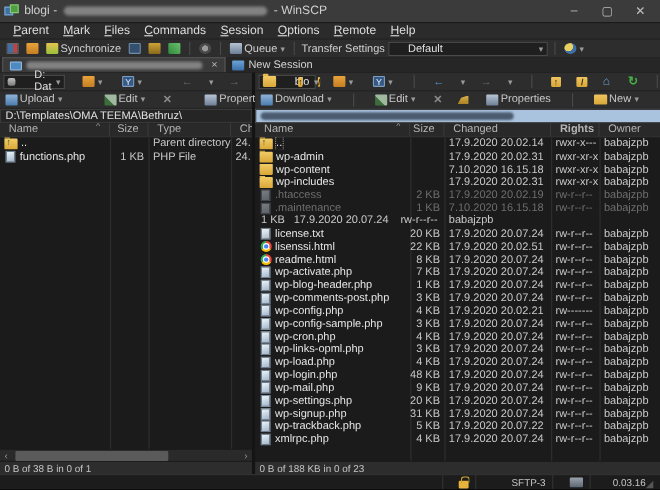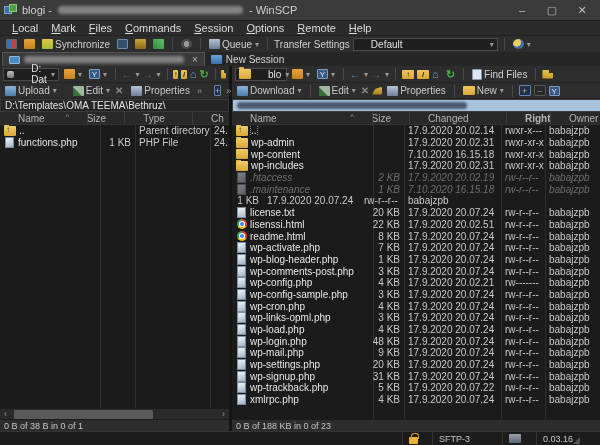--- a/index.html
+++ b/index.html
@@ -41,21 +41,21 @@
   .tab.active{background:#3a3a3a;border:1px solid #555;border-bottom:none;}
   .tab .closex{color:#b5b5b5;font-size:10px;margin-left:4px;}
   .gi-session{background:#4e8ac2;border:1px solid #8db7dd;width:11px;height:8px;}
   .gi-newsession{background:linear-gradient(#69a5d8,#3d6fa8);width:11px;height:9px;border-radius:1px;}
   .tab-redact{width:160px;height:7px;}
   
   .panels{flex:1;display:flex;background:#141414;}
   .panel{display:flex;flex-direction:column;background:#1e1e1e;}
   .panel.left{width:229px;flex:0 0 auto;}
   .panel.right{flex:1;margin-left:3px;}
-  .pnav,.pcmd{height:17px;background:#2d2d2d;display:flex;align-items:center;gap:3px;padding:0 3px;font-size:10px;flex:0 0 auto;border-bottom:1px solid #242424;}
+  .pnav,.pcmd{height:17px;background:#2d2d2d;display:flex;align-items:center;gap:14px;padding:0 3px;font-size:10px;flex:0 0 auto;border-bottom:1px solid #242424;}
   .pcmd{height:16px;color:#c9c9c9;}
   .arrow{font-size:10px;font-weight:bold;}
   .arrow.dis{color:#6a6a6a;}
   .arrow.en{color:#5b9bd5;}
   .gi-drive{width:13px;height:7px;background:linear-gradient(#bfbfbf,#7b7b7b);border-radius:2px;}
   .gi-filter{width:11px;height:10px;background:#355a86;border:1px solid #7d9cc0;color:#dfe8f2;font-size:8px;line-height:9px;text-align:center;}
   .gi-folder-up,.gi-folder-root{position:relative;background:linear-gradient(#f0c560,#d9a738);width:12px;height:9px;border-radius:1px;color:#3a2c08;font-size:8px;line-height:9px;text-align:center;font-weight:bold;}
   .gi-home{color:#6f9fd0;font-size:11px;line-height:10px;}
   .gi-refresh{color:#49b049;font-size:11px;line-height:10px;font-weight:bold;}
   .gi-bookmark{background:linear-gradient(#e5c44f,#c79a22);width:11px;height:9px;clip-path:polygon(0 0,60% 0,60% 40%,100% 40%,100% 100%,0 100%);}
@@ -68,29 +68,29 @@
   .gi-newfolder{background:linear-gradient(#f0c560,#d9a738);width:12px;height:9px;border-radius:1px;}
   .gi-plus{width:12px;height:11px;border:1px solid #5b86b5;color:#8fb6dd;font-size:9px;line-height:10px;text-align:center;background:#26303b;}
   .gi-minus{width:12px;height:11px;border:1px solid #555;color:#888;font-size:9px;line-height:10px;text-align:center;background:#2a2a2a;}
   .chev{color:#9a9a9a;font-size:9px;letter-spacing:-2px;margin:0 2px;}
   
   .pathbar{height:13px;background:#252526;border:1px solid #3a3a3a;margin:0;display:flex;align-items:center;padding:0 4px;font-size:10px;color:#e3e3e3;flex:0 0 auto;}
   .pathbar.remote{background:#a9c2de;}
   .p-redact{width:230px;height:7px;background:#4b5c70;border-radius:4px;filter:blur(1.2px);}
   
   .lhdr{height:13px;background:#29292a;display:flex;font-size:10px;color:#b5b5b5;flex:0 0 auto;border-bottom:1px solid #333;}
-  .hcell{padding:0 18px;border-right:1px solid #3a3a3a;display:flex;align-items:center;overflow:hidden;white-space:nowrap;}
+  .hcell{padding:0 8px;border-right:1px solid #3a3a3a;display:flex;overflow:hidden;white-space:nowrap;}
   .sortmark{color:#9a9a9a;font-size:8px;margin-left:auto;transform:translateY(-2px);}
   
   .flist{flex:1;overflow:hidden;position:relative;font-size:10px;}
   .frow{display:flex;height:11.7px;align-items:center;white-space:nowrap;}
   .cell{padding:0 4px;overflow:hidden;flex:0 0 auto;color:#c9c9c9;}
   .c-name{color:#e6e6e6;display:flex;align-items:center;}
   .c-size{text-align:right;justify-content:flex-end;display:flex;}
-  .frow.dim .cell,.frow.dim .c-name{color:#6e6e6e;font-style:italic;}
+  .frow.dim .cell,.frow.dim .c-name{color:#6e6e6e;}
   .frow.dim .fi{opacity:.45;}
   .nm.focused{outline:1px dotted #8f8f8f;outline-offset:0px;}
   
   .left .c-name{width:100px;}.left .c-size{width:35px;}.left .c-type{width:75px;}.left .c-changed{width:19px;}
   .left .h-name{width:100px;}.left .h-size{width:35px;justify-content:flex-end;}.left .h-type{width:75px;}.left .h-changed{width:19px;border-right:none;}
   .right .c-name{width:141px;}.right .c-size{width:31px;}.right .c-changed{width:97px;}.right .c-rights{width:44px;}.right .c-owner{width:52px;}
   .right .h-name{width:141px;}.right .h-size{width:31px;justify-content:flex-end;}.right .h-changed{width:97px;}.right .h-rights{width:44px;font-weight:bold;}.right .h-owner{width:52px;border-right:none;}
   .left .flist{background:linear-gradient(#2e2e2e,#2e2e2e) 100px 0/1px 100% no-repeat,linear-gradient(#2e2e2e,#2e2e2e) 135px 0/1px 100% no-repeat,linear-gradient(#2e2e2e,#2e2e2e) 210px 0/1px 100% no-repeat,#1b1b1c;}
   .right .flist{background:linear-gradient(#2e2e2e,#2e2e2e) 141px 0/1px 100% no-repeat,linear-gradient(#2e2e2e,#2e2e2e) 172px 0/1px 100% no-repeat,linear-gradient(#2e2e2e,#2e2e2e) 269px 0/1px 100% no-repeat,linear-gradient(#2e2e2e,#2e2e2e) 313px 0/1px 100% no-repeat,#1b1b1c;}
   
@@ -103,21 +103,21 @@
   .fi-file-html{width:10px;height:10px;border-radius:50%;background:conic-gradient(#ea4335 0 33%,#fbbc05 33% 66%,#34a853 66% 100%);margin-left:1px;}
   .fi-file-html::after{content:"";position:absolute;left:3px;top:3px;width:4px;height:4px;border-radius:50%;background:#4285f4;box-shadow:0 0 0 1px #fff;}
   
   .hscroll{height:11px;background:#2a2a2a;display:flex;align-items:center;flex:0 0 auto;border-top:1px solid #1c1c1c;}
   .sarrow{width:11px;text-align:center;color:#9a9a9a;font-size:9px;line-height:11px;}
   .strack{flex:1;height:9px;background:#2a2a2a;position:relative;margin:0 1px;}
   .sthumb{position:absolute;left:2px;top:0;height:9px;width:68%;background:#5a5a5a;border-radius:1px;}
   .pstatus{height:12px;background:#2d2d2d;font-size:9px;color:#c5c5c5;display:flex;align-items:center;padding:0 4px;flex:0 0 auto;border-top:1px solid #1c1c1c;}
   
   .statusbar{height:14px;background:#1c1c1c;border-top:1px solid #333;display:flex;align-items:stretch;font-size:9px;color:#c5c5c5;flex:0 0 auto;}
-  .scell{border-left:1px solid #333;display:flex;align-items:center;justify-content:flex-start;padding:0 6px;}
+  .scell{border-left:1px solid #333;display:flex;align-items:center;justify-content:flex-end;padding:0 6px;}
   .scell.fill{flex:1;border-left:none;}
   .lock{width:9px;height:7px;background:#e8b33c;border-radius:1px;position:relative;margin-top:3px;}
   .lock::before{content:"";position:absolute;left:1.5px;top:-4px;width:6px;height:5px;border:1.5px solid #caa32f;border-bottom:none;border-radius:3px 3px 0 0;}
   .gi-activity{width:12px;height:9px;background:linear-gradient(#9aa4ae,#5d6771);border-radius:1px;}
   .grip{color:#555;font-size:9px;align-self:flex-end;line-height:10px;}
 </style>
 </head>
 <body>
 
 <div class="window">
@@ -131,21 +131,21 @@
     <span class="redact t-redact"></span>
     <span>- WinSCP</span>
     <span class="winbtns">
       <span class="winbtn">–</span>
       <span class="winbtn">▢</span>
       <span class="winbtn">✕</span>
     </span>
   </div>
 
   <div class="menubar">
-    <span class="menuitem">Local</span>
+    <span class="menuitem">Parent</span>
     <span class="menuitem">Mark</span>
     <span class="menuitem">Files</span>
     <span class="menuitem">Commands</span>
     <span class="menuitem">Session</span>
     <span class="menuitem">Options</span>
     <span class="menuitem">Remote</span>
     <span class="menuitem">Help</span>
   </div>
 
   <div class="toolbar">

